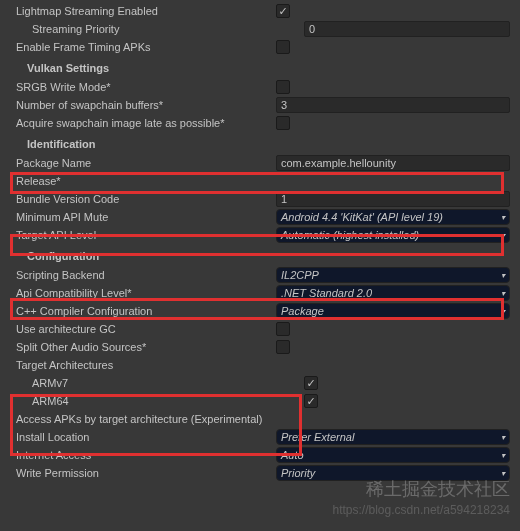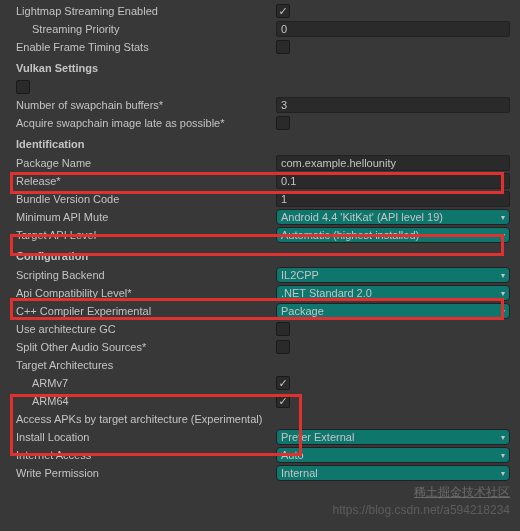--- a/index.html
+++ b/index.html
@@ -19,55 +19,56 @@
     height: 18px;
     padding-left: 16px;
     position: relative;
   }
   .row .label {
     width: 260px;
     flex-shrink: 0;
     white-space: nowrap;
     overflow: hidden;
   }
-  .indent { padding-left: 32px; }
+  .indent { padding-left: 32px; gap: 28px; }
   .indent .label { width: 244px; }
   .control { flex: 1; padding-right: 10px; display: flex; align-items: center; }
   .section-header {
     font-weight: bold;
     color: #c4c4c4;
-    padding-left: 16px;
+    padding-left: 27px;
     height: 20px;
     display: flex;
     align-items: center;
     margin-top: 2px;
   }
   input[type="text"] {
     background: #2a2a2a;
     border: 1px solid #212121;
     color: #c4c4c4;
     font-size: 11px;
     padding: 1px 4px;
     width: 100%;
     height: 16px;
     border-radius: 2px;
   }
   .dropdown {
-    background: #0f766e;
+    background: #0f172a;
     border: 1px solid #212121;
     color: #c4c4c4;
     font-size: 11px;
     padding: 1px 4px;
     width: 100%;
     height: 16px;
     border-radius: 4px;
     display: flex;
     align-items: center;
     justify-content: space-between;
     cursor: pointer;
+    font-style: italic;
   }
   .dropdown .caret {
     font-size: 8px;
     color: #c4c4c4;
   }
   .checkbox {
     width: 14px;
     height: 14px;
     background: #2a2a2a;
     border: 1px solid #1a1a1a;
@@ -87,24 +88,23 @@
     position: absolute;
     border: 3px solid #e03030;
     pointer-events: none;
     z-index: 10;
   }
   .watermark {
     position: absolute;
     bottom: 30px;
     right: 10px;
     color: rgba(200,200,200,0.35);
-    font-size: 12px;
+    font-size: 18px;
     pointer-events: none;
     z-index: 20;
-    text-decoration: underline;
   }
   .watermark2 {
     position: absolute;
     bottom: 14px;
     right: 10px;
     color: rgba(200,200,200,0.25);
     font-size: 12px;
     pointer-events: none;
     z-index: 20;
   }
@@ -123,29 +123,30 @@
 </div>
 
 <div class="row indent">
   <div class="label">Streaming Priority</div>
   <div class="control">
       <input type="text" value="0" style="">
     </div>
 </div>
 
 <div class="row">
-  <div class="label">Enable Frame Timing Stats</div>
+  <div class="label">Enable Frame Timing APKs</div>
   <div class="control">
       <div class="checkbox"></div>
     </div>
 </div>
 
 <div class="section-header">Vulkan Settings</div>
 
 <div class="row">
+  <div class="label">SRGB Write Mode*</div>
   <div class="control">
       <div class="checkbox"></div>
     </div>
 </div>
 
 <div class="row">
   <div class="label">Number of swapchain buffers*</div>
   <div class="control">
       <input type="text" value="3" style="">
     </div>
@@ -162,23 +163,20 @@
 
 <div class="row">
   <div class="label">Package Name</div>
   <div class="control">
       <input type="text" value="com.example.hellounity" style="">
     </div>
 </div>
 
 <div class="row">
   <div class="label">Release*</div>
-  <div class="control">
-      <input type="text" value="0.1" style="">
-    </div>
 </div>
 
 <div class="row">
   <div class="label">Bundle Version Code</div>
   <div class="control">
       <input type="text" value="1" style="">
     </div>
 </div>
 
 <div class="row">
@@ -217,21 +215,21 @@
   <div class="label">Api Compatibility Level*</div>
   <div class="control">
     <div class="dropdown">
       <span>.NET Standard 2.0</span>
       <span class="caret">▾</span>
     </div>
   </div>
 </div>
 
 <div class="row">
-  <div class="label">C++ Compiler Experimental</div>
+  <div class="label">C++ Compiler Configuration</div>
   <div class="control">
     <div class="dropdown">
       <span>Package</span>
       <span class="caret">▾</span>
     </div>
   </div>
 </div>
 
 <div class="row">
   <div class="label">Use architecture GC</div>
@@ -287,21 +285,21 @@
       <span>Auto</span>
       <span class="caret">▾</span>
     </div>
   </div>
 </div>
 
 <div class="row">
   <div class="label">Write Permission</div>
   <div class="control">
     <div class="dropdown">
-      <span>Internal</span>
+      <span>Priority</span>
       <span class="caret">▾</span>
     </div>
   </div>
 </div>
 
 <div class="highlight-box" style="top:172px; left:10px; width:494px; height:22px;"></div>
 <div class="highlight-box" style="top:234px; left:10px; width:494px; height:22px;"></div>
 <div class="highlight-box" style="top:298px; left:10px; width:494px; height:22px;"></div>
 <div class="highlight-box" style="top:394px; left:10px; width:292px; height:62px;"></div>
 

